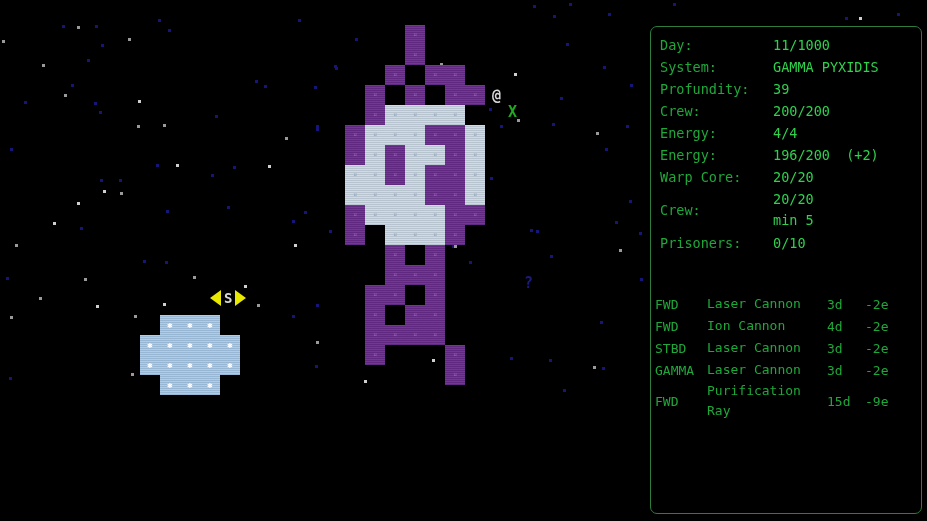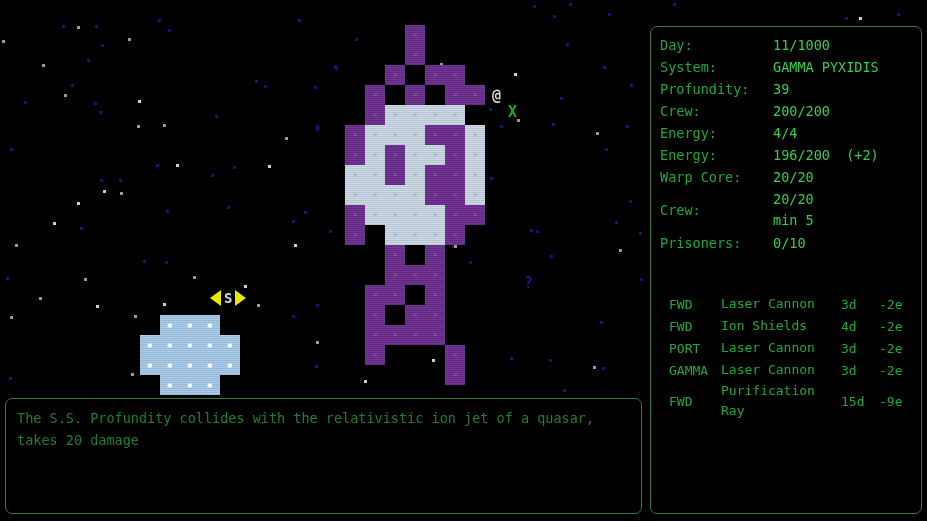--- a/index.html
+++ b/index.html
@@ -51,21 +51,21 @@
   #status-rows{position:absolute;left:9px;top:7px;width:258px;}
   .srow{display:flex;align-items:flex-start;height:22px;}
   .srow.tall{height:44px;align-items:center;}
   .slabel{width:113px;flex:none;color:#1fa83a;font-size:13.5px;line-height:22px;
           white-space:pre;}
   .svalue{color:#2fd14d;font-size:13.5px;line-height:22px;white-space:pre;}
   .svalue .sub{display:block;line-height:21px;}
   .srow.tall .slabel{line-height:44px;}
 
   
-  #weapons{position:absolute;left:18px;top:266px;width:258px;}
+  #weapons{position:absolute;left:4px;top:266px;width:258px;}
   .wrow{display:flex;align-items:center;height:22px;color:#1fa83a;font-size:13px;}
   .wrow.tall{height:40px;}
   .warc{width:52px;flex:none;white-space:pre;}
   .wname{width:120px;flex:none;white-space:pre-line;line-height:20px;}
   .wdmg{width:38px;flex:none;white-space:pre;}
   .wcost{width:40px;flex:none;white-space:pre;}
 
   
   #message-text{position:absolute;left:11px;top:8px;width:612px;
       color:#1d7f33;font-size:13.5px;line-height:22px;white-space:pre-wrap;}
@@ -372,43 +372,40 @@
       </div>
     <div id="weapons">
         <div class="wrow">
           <div class="warc">FWD</div>
           <div class="wname">Laser Cannon</div>
           <div class="wdmg">3d</div>
           <div class="wcost">-2e</div>
         </div>
         <div class="wrow">
           <div class="warc">FWD</div>
-          <div class="wname">Ion Shields</div>
+          <div class="wname">Ion Cannon</div>
           <div class="wdmg">4d</div>
           <div class="wcost">-2e</div>
         </div>
         <div class="wrow">
-          <div class="warc">PORT</div>
+          <div class="warc">STBD</div>
           <div class="wname">Laser Cannon</div>
           <div class="wdmg">3d</div>
           <div class="wcost">-2e</div>
         </div>
         <div class="wrow">
           <div class="warc">GAMMA</div>
           <div class="wname">Laser Cannon</div>
           <div class="wdmg">3d</div>
           <div class="wcost">-2e</div>
         </div>
         <div class="wrow tall">
           <div class="warc">FWD</div>
           <div class="wname">Purification
 Ray</div>
           <div class="wdmg">15d</div>
           <div class="wcost">-9e</div>
         </div>
       </div>
   </div>
 
-  <div class="panel" id="message-panel">
-    <div id="message-text">The S.S. Profundity collides with the relativistic ion jet of a quasar, takes 20 damage</div>
-  </div>
 
 </div>
 
 </body></html>

